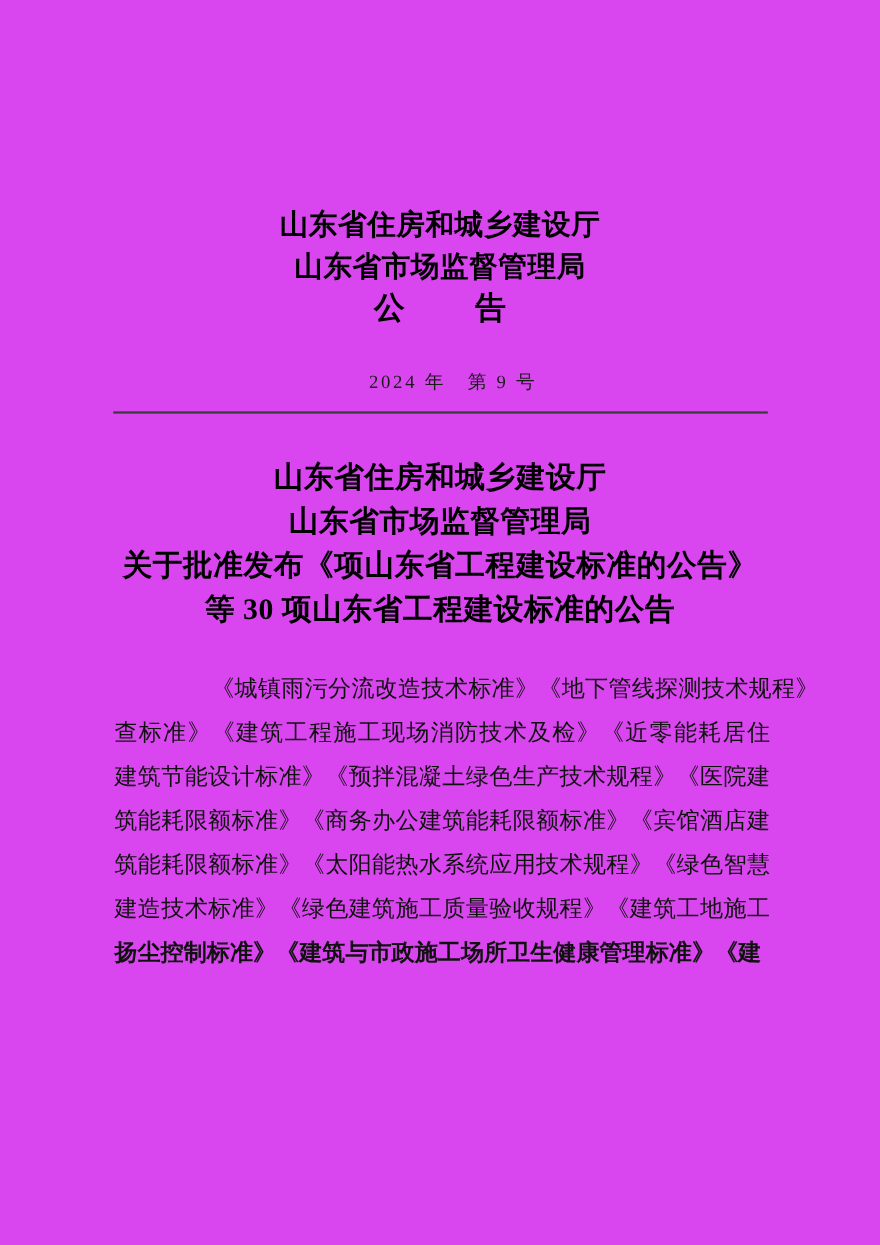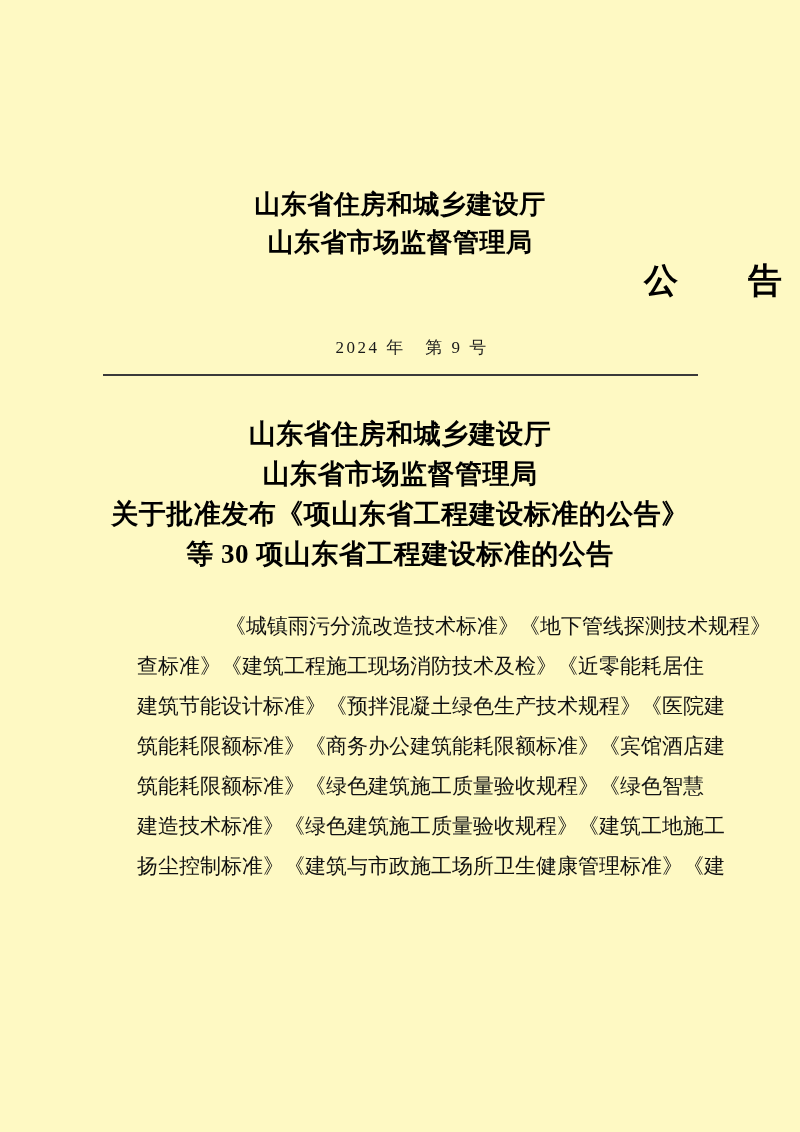--- a/index.html
+++ b/index.html
@@ -4,21 +4,21 @@
 <style>
   html, body {
     margin: 0;
     padding: 0;
     background: #ffffff;
   }
   .page {
     position: relative;
     width: 800px;
     height: 1132px;
-    background: #fef9c3;
+    background: #d946ef;
     margin: 0 auto;
     overflow: hidden;
     box-sizing: border-box;
   }
 
   
   .masthead {
     position: absolute;
     left: 0;
     top: 186px;
@@ -30,27 +30,26 @@
     font-weight: bold;
     font-size: 26px;
     line-height: 38px;
     color: #000000;
     letter-spacing: 0.5px;
     white-space: pre;
   }
   .masthead-gonggao {
     font-family: "Liberation Serif", "DejaVu Serif", serif;
     font-weight: bold;
-    font-size: 34px;
+    font-size: 28px;
     line-height: 38px;
     color: #000000;
     letter-spacing: 18px;
     text-indent: 18px;
     white-space: pre;
-    text-align: right;
   }
 
   
   .issue-line {
     position: absolute;
     left: 12px;
     top: 336px;
     width: 800px;
     text-align: center;
     font-family: "Liberation Serif", "DejaVu Serif", serif;
@@ -97,32 +96,32 @@
     width: 596px;
   }
   .body-line {
     font-family: "Liberation Serif", "DejaVu Serif", serif;
     font-size: 21px;
     line-height: 40px;
     color: #111111;
     white-space: pre;
     text-align: justify;
     letter-spacing: 0px;
-    margin-left: 33px;
   }
   .body-line.indent {
     text-indent: 44px;
   }
   .body-line > span {
     display: inline-block;
     width: 100%;
     text-align-last: justify;
   }
   .body-line.last > span {
     text-align-last: left;
+    font-weight: bold;
   }
 </style>
 </head>
 <body>
 
 <div class="page">
 
   <div class="masthead">
     <div class="masthead-line">山东省住房和城乡建设厅</div>
     <div class="masthead-line">山东省市场监督管理局</div>
@@ -138,18 +137,18 @@
     <div class="doc-title-line">山东省市场监督管理局</div>
     <div class="doc-title-line">关于批准发布《项山东省工程建设标准的公告》</div>
     <div class="doc-title-line">等 30 项山东省工程建设标准的公告</div>
   </div>
 
   <div class="body-block">
     <div class="body-line indent"><span>《城镇雨污分流改造技术标准》《地下管线探测技术规程》</span></div>
     <div class="body-line"><span>查标准》《建筑工程施工现场消防技术及检》《近零能耗居住</span></div>
     <div class="body-line"><span>建筑节能设计标准》《预拌混凝土绿色生产技术规程》《医院建</span></div>
     <div class="body-line"><span>筑能耗限额标准》《商务办公建筑能耗限额标准》《宾馆酒店建</span></div>
-    <div class="body-line"><span>筑能耗限额标准》《绿色建筑施工质量验收规程》《绿色智慧</span></div>
+    <div class="body-line"><span>筑能耗限额标准》《太阳能热水系统应用技术规程》《绿色智慧</span></div>
     <div class="body-line"><span>建造技术标准》《绿色建筑施工质量验收规程》《建筑工地施工</span></div>
     <div class="body-line last"><span>扬尘控制标准》《建筑与市政施工场所卫生健康管理标准》《建</span></div>
   </div>
 
 </div>
 
 </body></html>

